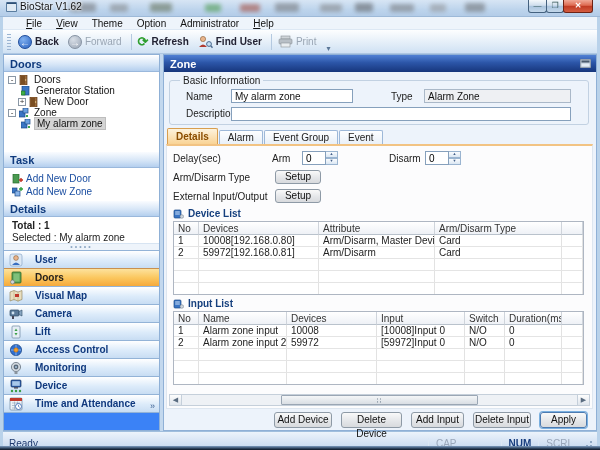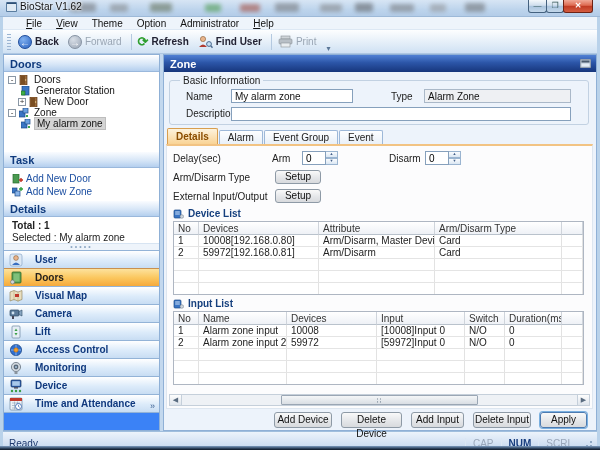--- a/index.html
+++ b/index.html
@@ -139,21 +139,21 @@
   .actions{ position:absolute; right:9px; bottom:2px; display:flex; gap:9px;}
   .actions .btn{ height:16px; line-height:14px;}
   .b-adddev{ width:58px;} .b-deldev{ width:61px;} .b-addin{ width:53px;} .b-delin{ width:58px;}
   .b-apply{ width:47px; border-color:#4d7ab0; box-shadow:0 0 0 1px #7ab0e0;}
   
   .statusbar{ height:15px; flex:none; margin:0 3px; display:flex; align-items:center;
     background:linear-gradient(#ecf3fb,#cdddf1); border-top:1px solid #a0bedd;
     padding:8px 4px 0 6px; font-size:10px; color:#1f3a6e;}
   .sb-right{ margin-left:auto; display:flex; align-items:center; height:100%;}
   .sb-ind{ padding:0 7px; color:#9aa7ba; border-left:1px solid #dbe7f4; height:11px; line-height:11px;}
-  .sb-ind.on{ color:#173d7e; font-weight:bold;}
+  .sb-ind.on{ color:#173d7e; font-weight:bold;margin-left:37px;}
   .grip{ width:10px; height:10px; margin-left:3px;
     background:
       radial-gradient(circle at 8px 8px,#8fa8c4 1px,transparent 1.4px),
       radial-gradient(circle at 8px 4px,#8fa8c4 1px,transparent 1.4px),
       radial-gradient(circle at 4px 8px,#8fa8c4 1px,transparent 1.4px);}
   .bottom-edge{ height:4px; flex:none; background:linear-gradient(#7d9cc0,#22364f 70%,#0d1622);}
   svg{ display:block;}
 </style>
 </head>
 <body>

